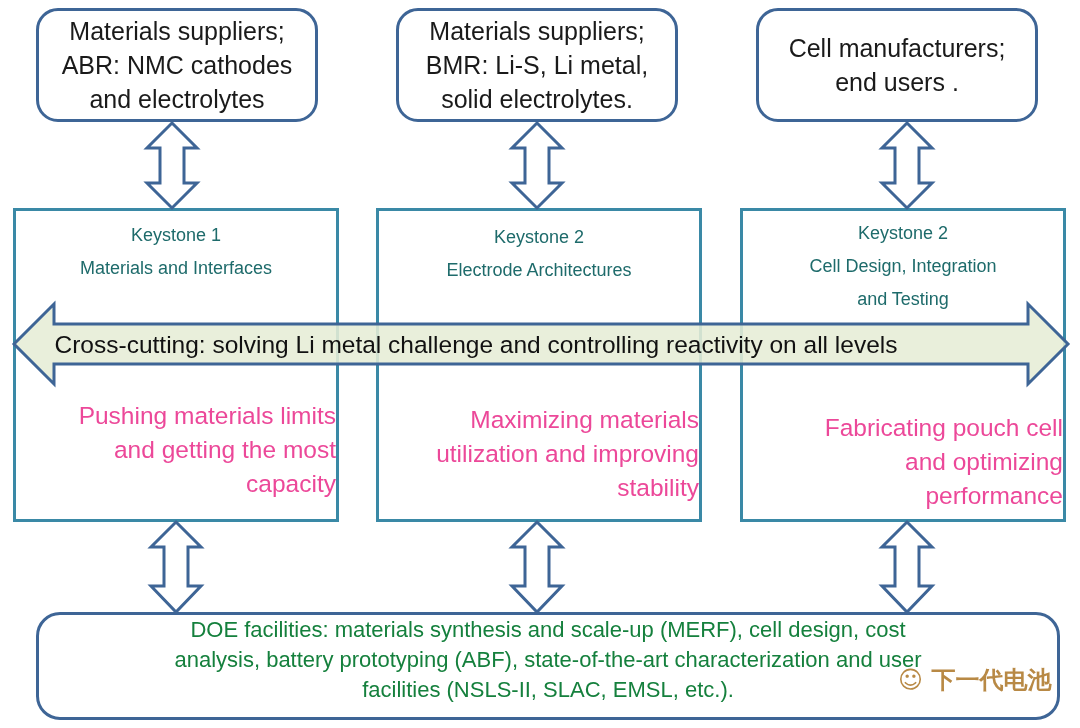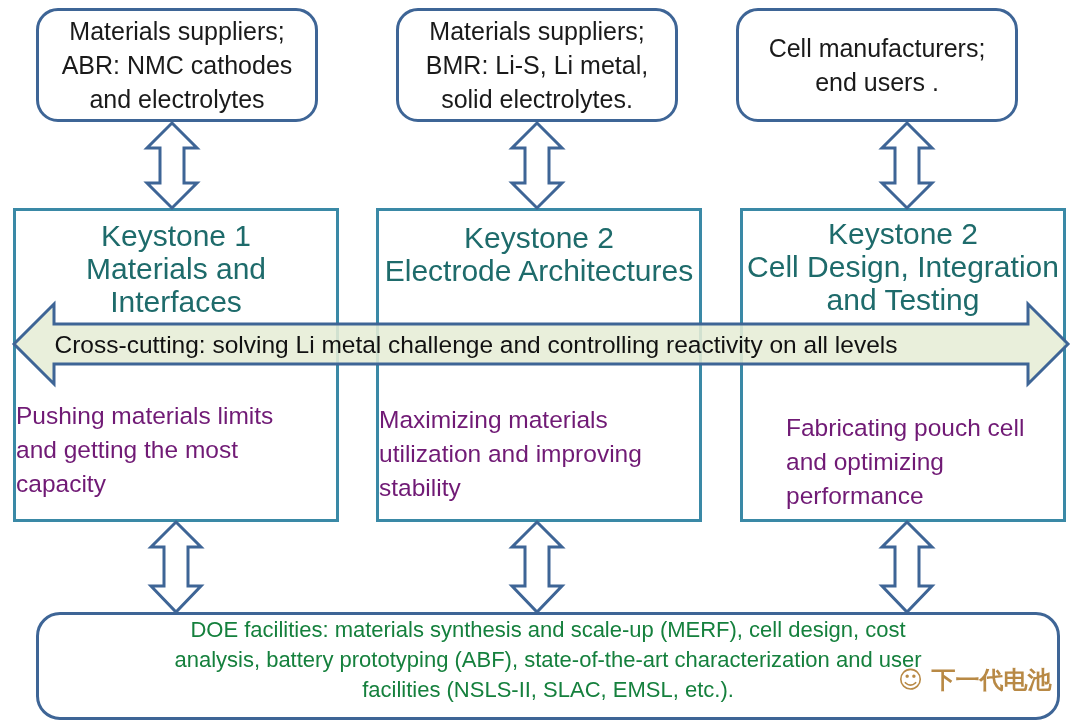--- a/index.html
+++ b/index.html
@@ -7,24 +7,24 @@
   .top-box {
     position:absolute; box-sizing:border-box; border:3px solid #3e6596; border-radius:22px; background:#fff;
     display:flex; align-items:center; justify-content:center; text-align:center;
     font-size:25px; line-height:34px; color:#1a1a1a; white-space:pre-line;
   }
   .key-box {
     position:absolute; box-sizing:border-box; border:3px solid #3a89a6; background:#fff;
   }
   .key-title {
     position:absolute; left:0; right:0; text-align:center; color:#1e6b6b;
-    font-size:30px; line-height:33px; white-space:pre-line;
+    font-size:18px; line-height:33px; white-space:pre-line;
   }
   .key-desc {
-    position:absolute; left:0; right:0; text-align:left; color:#701a75;
+    position:absolute; left:0; right:0; text-align:right; color:#ec4899;
     font-size:24.5px; line-height:34px; white-space:pre-line;
   }
   .bottom-box {
     position:absolute; box-sizing:border-box; border:3px solid #3e6596; border-radius:24px; background:#fff;
     display:flex; justify-content:center; text-align:center;
     font-size:22px; line-height:30px; color:#15803d; white-space:pre-line;
   }
   svg.overlay { position:absolute; left:0; top:0; }
   .cross-text {
     position:absolute; left:0; width:952px; top:327px; text-align:center;
@@ -41,21 +41,21 @@
 <div class="top-box" style="left:36px;top:8px;width:282px;height:114px;">
   <span>Materials suppliers;
 ABR: NMC cathodes
 and electrolytes</span>
 </div>
 <div class="top-box" style="left:396px;top:8px;width:282px;height:114px;">
   <span>Materials suppliers;
 BMR: Li-S, Li metal,
 solid electrolytes.</span>
 </div>
-<div class="top-box" style="left:736px;top:8px;width:282px;height:114px;">
+<div class="top-box" style="left:756px;top:8px;width:282px;height:114px;">
   <span>Cell manufacturers;
 end users .</span>
 </div>
 
 <div class="key-box" style="left:13px;top:208px;width:326px;height:314px;">
   <div class="key-title" style="top:8px;">Keystone 1
 Materials and Interfaces</div>
   <div class="key-desc" style="top:188px;">Pushing materials limits
 and getting the most
 capacity</div>

